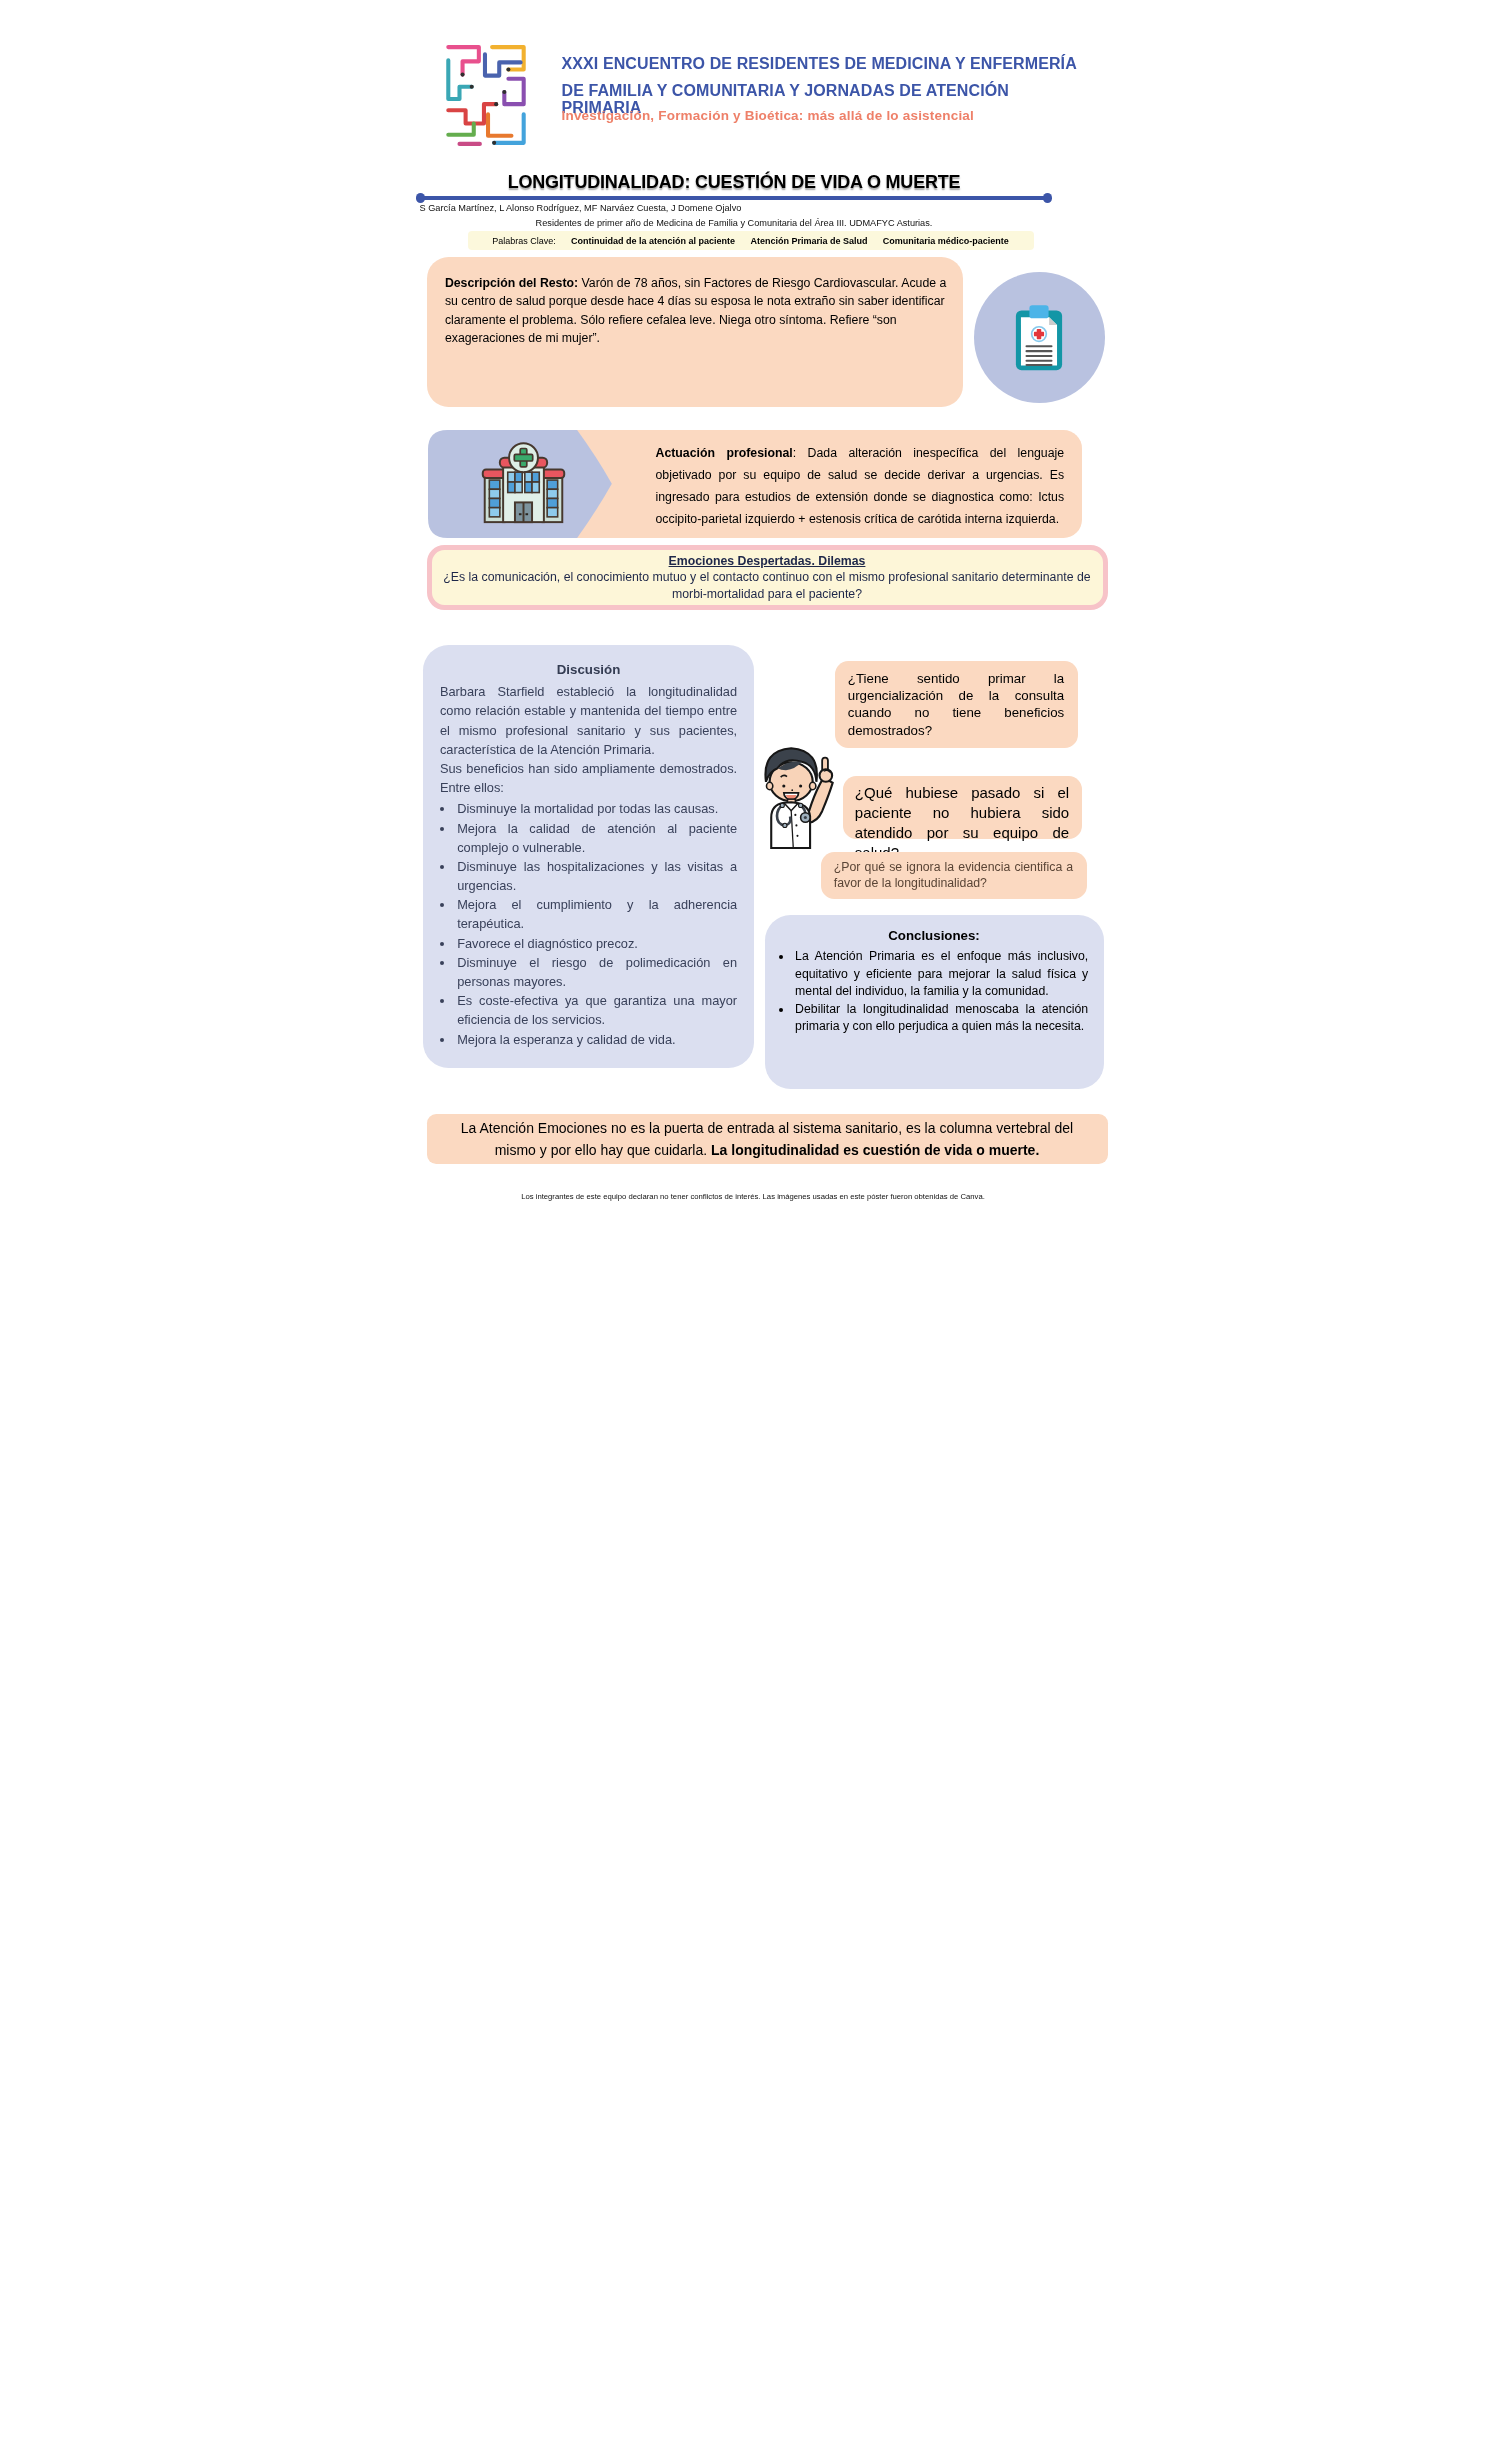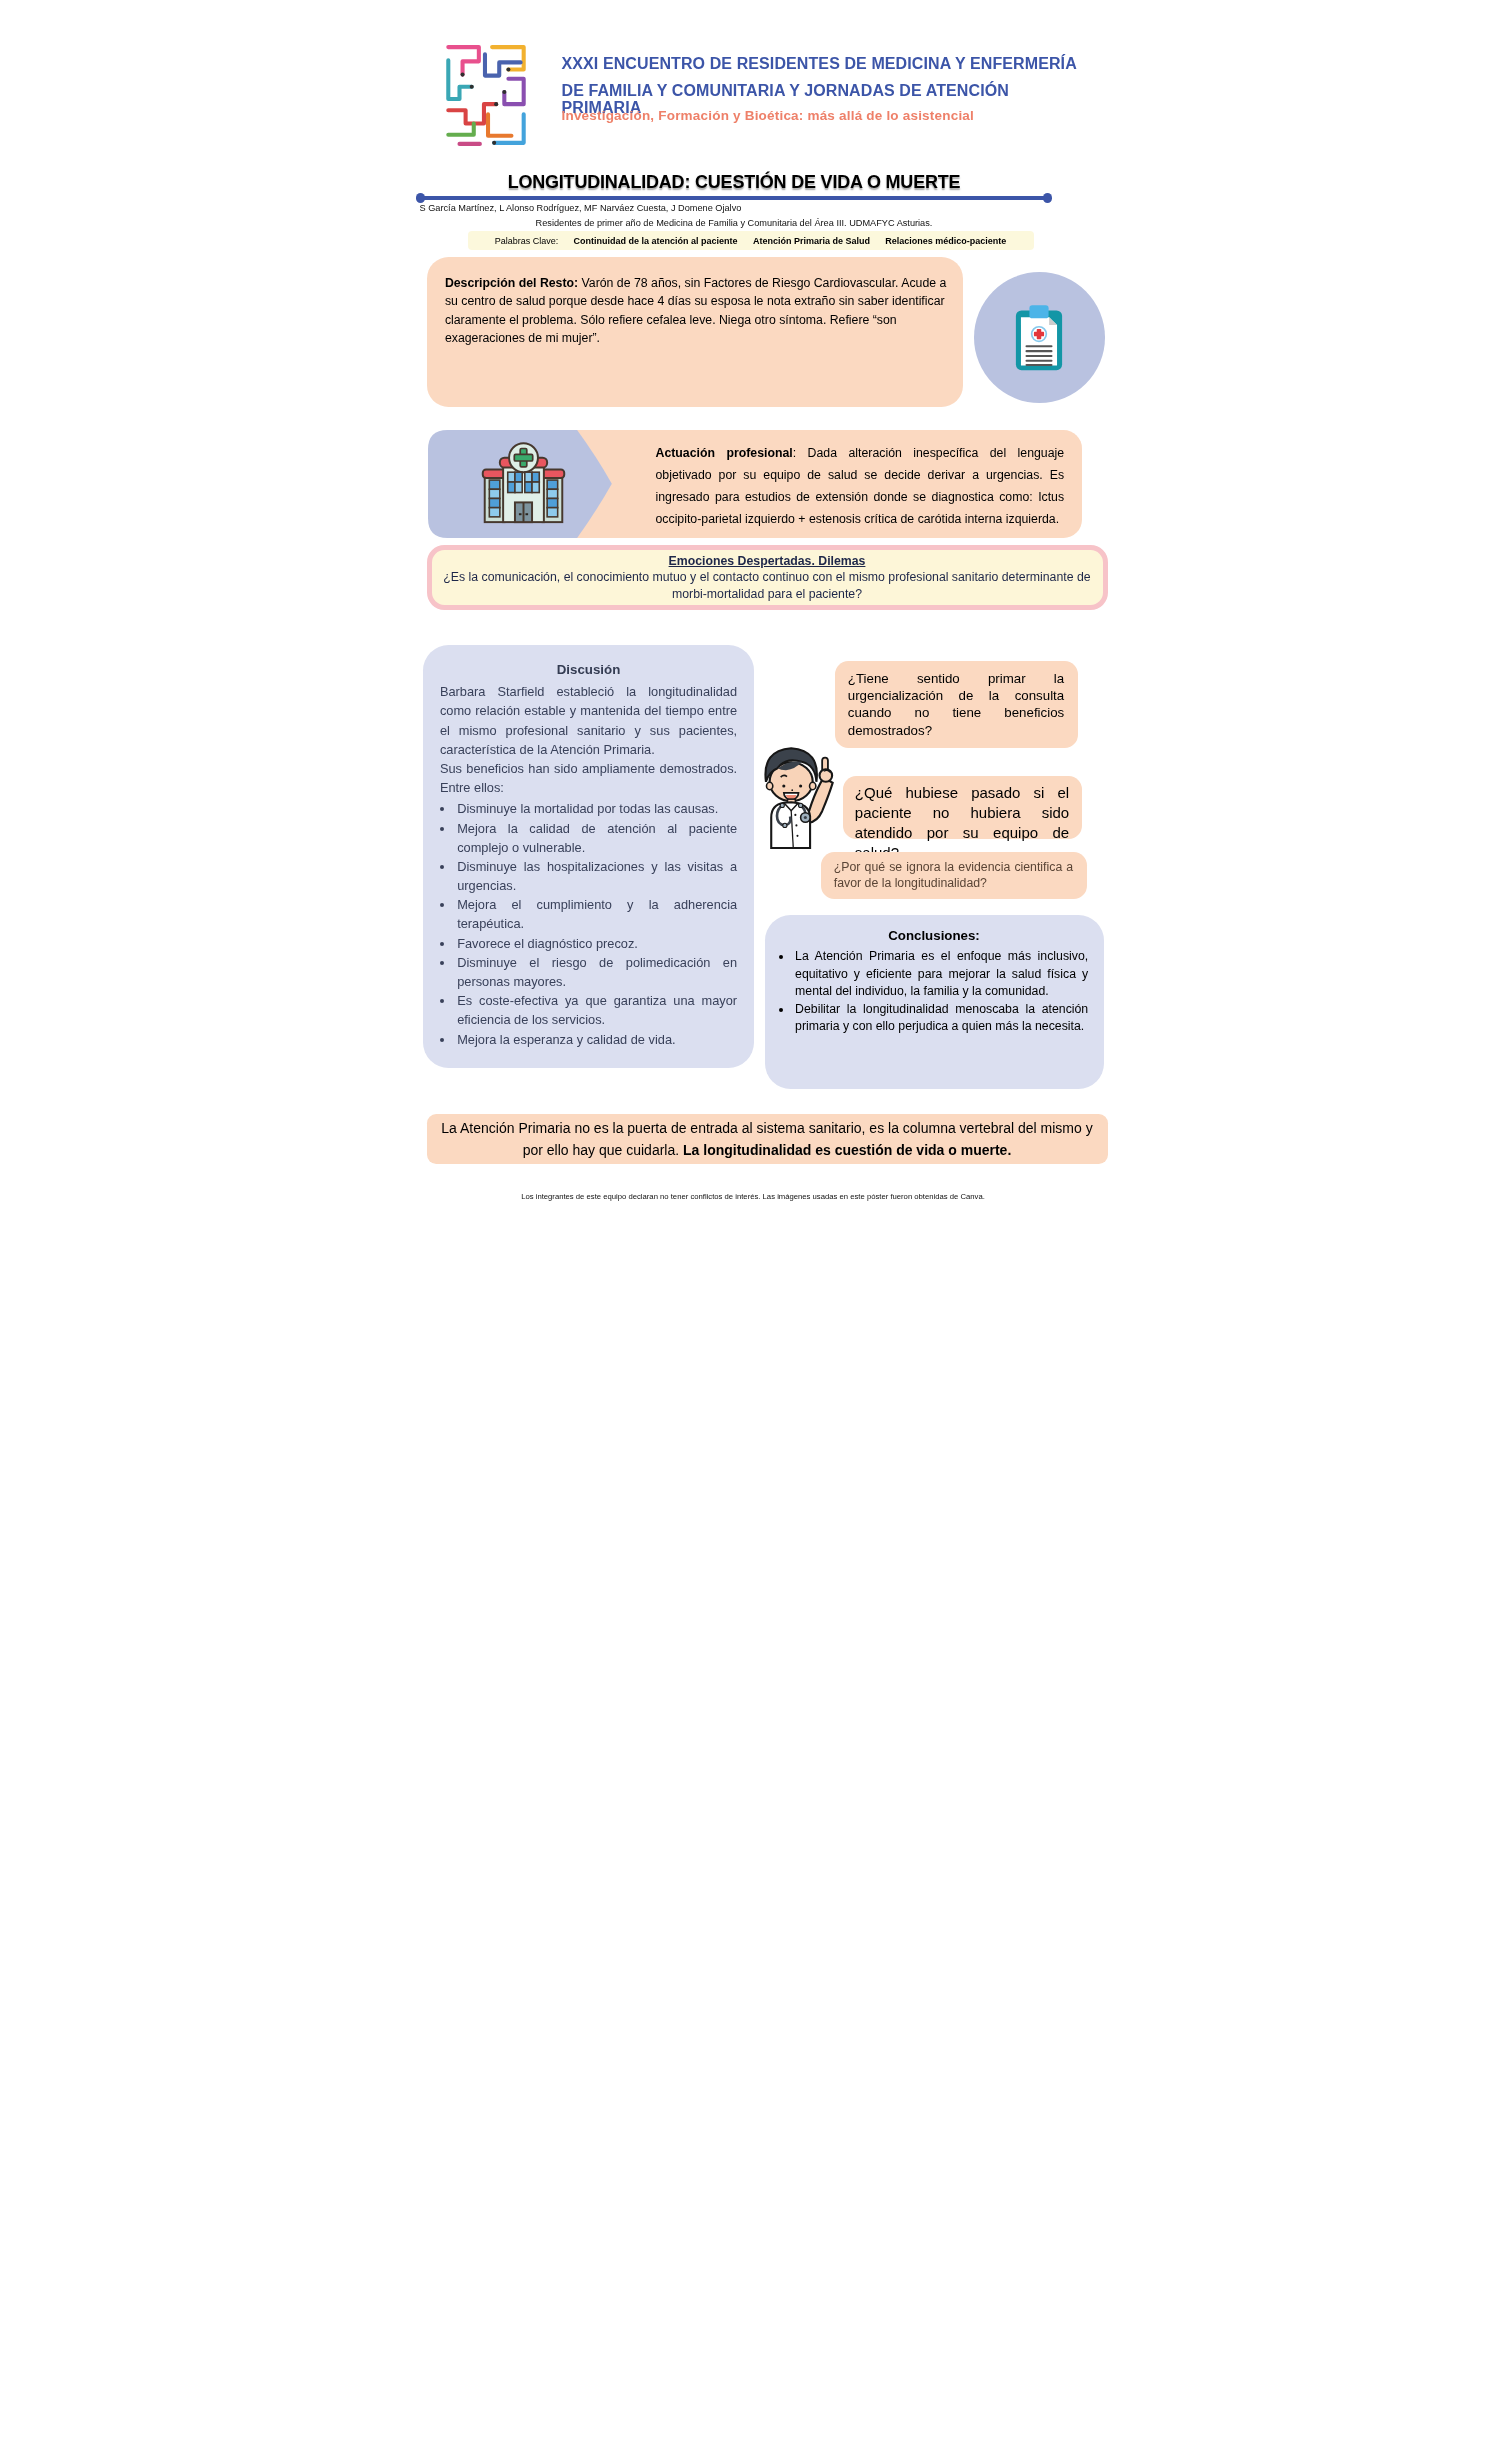--- a/index.html
+++ b/index.html
@@ -106,21 +106,21 @@
 
   <div class="abs poster-title">LONGITUDINALIDAD: CUESTIÓN DE VIDA O MUERTE</div>
   <div class="abs title-rule"></div>
   <div class="abs authors">S García Martínez, L Alonso Rodríguez, MF Narváez Cuesta, J Domene Ojalvo</div>
   <div class="abs affiliation">Residentes de primer año de Medicina de Familia y Comunitaria  del Área III. UDMAFYC Asturias.</div>
 
   <div class="abs keywords">
     <span>Palabras Clave:</span>
     <span class="kw">Continuidad de la atención al paciente</span>
     <span class="kw">Atención Primaria de Salud</span>
-    <span class="kw">Relaciones médico-paciente</span>
+    <span class="kw">Comunitaria médico-paciente</span>
   </div>
 
   <div class="abs case-box">
     <p><b>Descripción del Resto:</b><span> Varón de 78 años, sin Factores de Riesgo Cardiovascular. Acude a su centro de salud porque desde hace 4 días su esposa le nota extraño sin saber identificar claramente el problema. Sólo refiere cefalea leve. Niega otro síntoma. Refiere “son exageraciones de mi mujer”.</span></p>
   </div>
 
   <div class="abs clip-circle">
     <svg viewBox="0 0 110 130" width="62" height="74">
       <rect x="14" y="16" width="82" height="106" rx="10" fill="#1396a6"></rect>
       <path d="M23 28 H73 L87 42 V114 H23 Z" fill="#ffffff"></path>
@@ -260,20 +260,20 @@
   <div class="abs conclusions">
     <p class="ctitle">Conclusiones:</p>
     <ul>
       <li>La Atención Primaria  es el enfoque más inclusivo, equitativo y eficiente para mejorar la salud física y mental del individuo, la familia y la comunidad.</li>
       <li>Debilitar la longitudinalidad menoscaba la atención primaria y con ello perjudica a quien más la necesita.</li>
     </ul>
   </div>
 
   <div class="abs banner">
     <div>
-      <span>La Atención Primaria no es la puerta de entrada al sistema sanitario, es la columna vertebral del mismo y por ello hay que cuidarla. </span><b>La longitudinalidad es cuestión de vida o muerte.</b>
+      <span>La Atención Emociones no es la puerta de entrada al sistema sanitario, es la columna vertebral del mismo y por ello hay que cuidarla. </span><b>La longitudinalidad es cuestión de vida o muerte.</b>
     </div>
   </div>
 
   <div class="abs footer">Los integrantes de este equipo declaran no tener conflictos de interés. Las imágenes usadas en este póster fueron obtenidas de Canva.</div>
 
 </div>
 
 
 </body></html>

